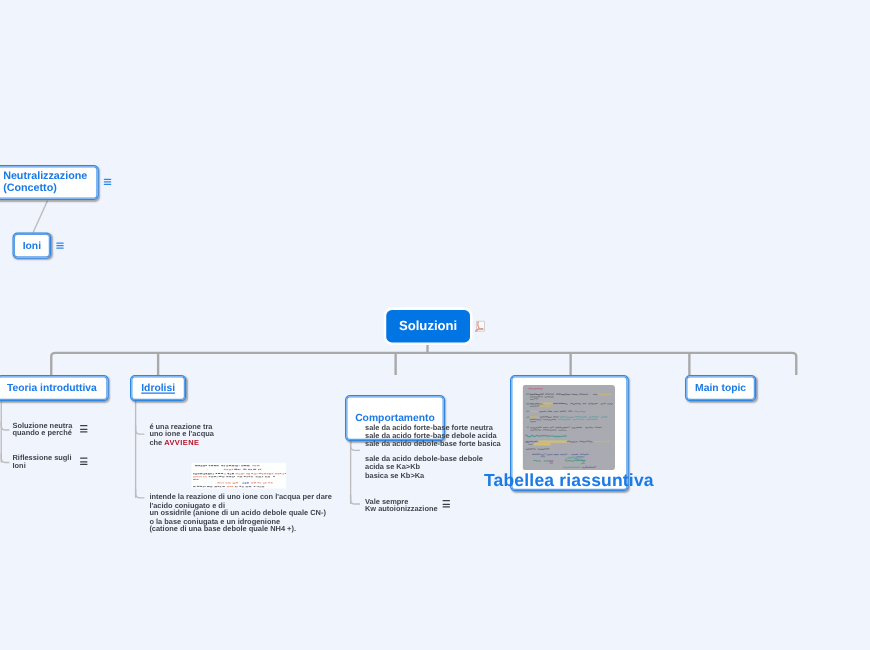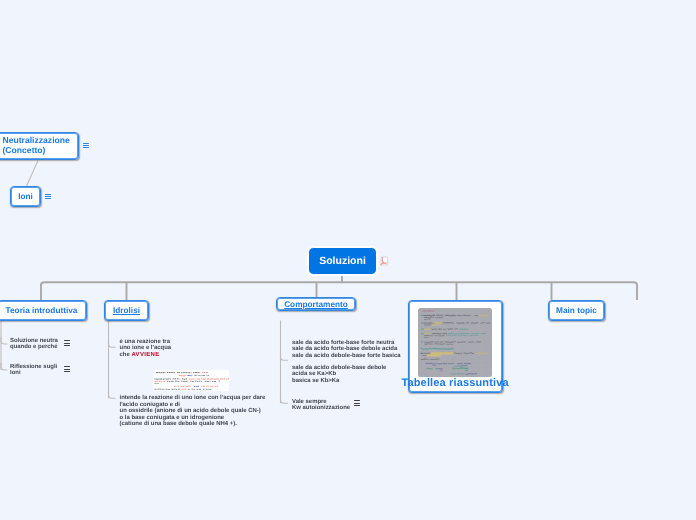--- a/index.html
+++ b/index.html
@@ -15,21 +15,21 @@
   .leaf{position:absolute;color:#41464f;white-space:pre;font-weight:bold;font-size:5.95px;line-height:6.6px;}
   .ham{position:absolute;display:block;width:9px;height:8px;}
 
   
   .n-neutral{left:-9px;top:132px;width:87.5px;height:28px;font-size:8.6px;line-height:9.6px;
              text-align:left;justify-content:flex-start;padding-left:10.5px;}
   .n-ioni{left:10px;top:186px;width:31px;height:21px;font-size:8.25px;}
   .n-root{left:308px;top:247px;width:69px;height:28px;font-size:10.5px;}
   .n-teoria{left:-3.5px;top:299.6px;width:90px;height:21px;font-size:8.25px;}
   .n-idrolisi{left:104px;top:299.6px;width:45px;height:21px;font-size:8.25px;text-decoration:underline;}
-  .n-comp{left:276px;top:297px;width:80px;height:14px;font-size:8.25px;text-decoration:underline;}
+  .n-comp{left:276px;top:316px;width:80px;height:37px;font-size:8.25px;}
   .n-main{left:548px;top:299.6px;width:57px;height:21px;font-size:8.25px;}
   .n-ramo{left:596.5px;top:299.6px;width:81px;height:21px;font-size:8.25px;}
 
   
   .lf-t1{left:10px;top:337.5px;}
   .lf-t2{left:10px;top:363.5px;}
   .lf-i1{left:119.5px;top:338.5px;}
   .lf-i2{left:119.5px;top:395px;}
   .lf-c1{left:292px;top:339.5px;}
   .lf-c2{left:292px;top:364.5px;}
@@ -51,21 +51,21 @@
 
   .pdf-icon{position:absolute;left:379px;top:255.5px;width:9.5px;height:10.5px;}
   .pdf-icon svg{display:block;width:9.5px;height:10.5px;opacity:0.9;}
 
   .n-tab{left:407.6px;top:299.6px;width:95px;height:93px;flex-direction:column;
          justify-content:flex-start;padding:7px 0 0 0;font-size:8.25px;}
   .tab-thumb{width:74px;height:69px;overflow:hidden;border-radius:2.5px;}
   .thumb-svg{display:block;width:74px;height:69px;filter:blur(0.45px) saturate(0.8);opacity:0.95;}
   .thumb2{position:absolute;left:153px;top:370px;width:76px;height:21px;}
   .thumb2-svg{display:block;width:76px;height:21px;filter:blur(0.4px);opacity:0.92;}
-  .tab-label{margin-top:0;font-size:11px;color:#1a7ae8;font-weight:bold;letter-spacing:0.15px;}
+  .tab-label{margin-top:0;font-size:14px;color:#1a7ae8;font-weight:bold;letter-spacing:0.15px;}
 </style>
 </head>
 <body>
 
 <div id="stage">
   <svg class="links" viewBox="0 0 696 520">
     <g fill="none" stroke="#bdbdbd" stroke-width="1.1" stroke-linecap="butt">
 
       <g stroke="#a9a9a9" stroke-width="1.9">
       <path d="M342,274 L342,282.3"></path>

